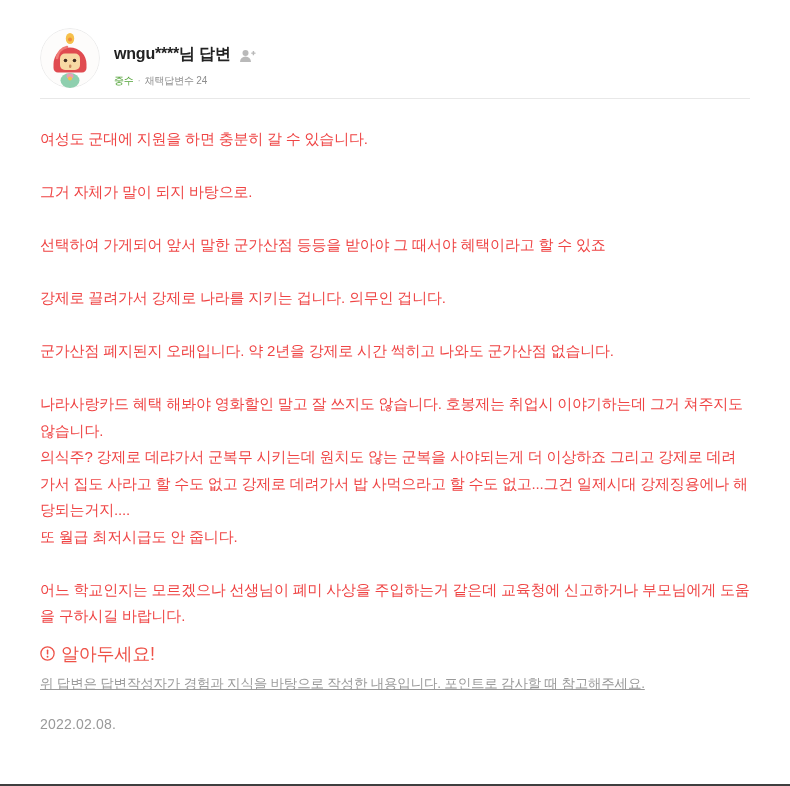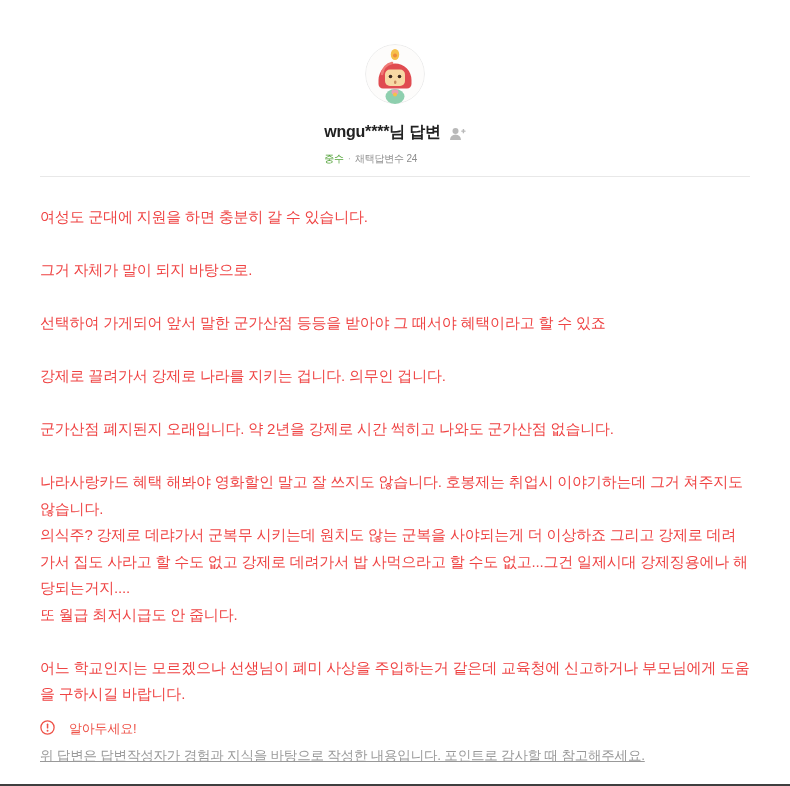--- a/index.html
+++ b/index.html
@@ -5,40 +5,40 @@
   * { margin: 0; padding: 0; box-sizing: border-box; }
   html, body { width: 790px; height: 786px; background: #fff; overflow: hidden; }
   body {
     font-family: "Liberation Sans", "DejaVu Sans", sans-serif;
     color: #1e1e1e;
     position: relative;
   }
   .page { padding: 0 40px; }
 
   
-  .answer-header { margin-top: 44px; display: flex; align-items: center; gap: 14px; flex-direction: column; }
+  .answer-header { margin-top: 28px; display: flex; align-items: flex-end; gap: 14px; }
   .avatar-wrap { width: 60px; height: 60px; border-radius: 50%; overflow: hidden; flex: 0 0 auto; cursor: pointer; }
   .head-info { padding-top: 4px; }
   .name-row { display: flex; align-items: center; gap: 8px; }
   .username { font-size: 16px; font-weight: bold; color: #222; letter-spacing: -0.2px; cursor: pointer; }
   .add-icon { display: inline-flex; margin-top: 2px; cursor: pointer; }
   .grade-row { margin-top: 9px; font-size: 10px; color: #8e8e8e; letter-spacing: -0.2px; }
   .grade { color: var(--green); }
   .sep { margin: 0 4px; color: #bbb; }
 
   .header-divider { margin-top: 10px; border: 0; border-top: 1px solid #e8e8e8; height: 0; }
 
   
   .answer-body { padding-top: 27px; font-size: 15px; line-height: 26.5px; color: #ef4444; letter-spacing: -0.2px; }
   .answer-body p { margin: 0 0 26.5px 0; white-space: pre-line; }
   .answer-body p:last-child { margin-bottom: 12px; }
 
   
   .notice { margin-top: 6px; }
-  .notice-title-row { display: flex; align-items: flex-start; gap: 14px; color: var(--red); font-size: 13px; letter-spacing: -0.2px; }
+  .notice-title-row { display: flex; align-items: center; gap: 6px; color: var(--red); font-size: 18px; letter-spacing: -0.2px; }
   .notice-body { margin-top: 8px; font-size: 13.5px; color: #999; letter-spacing: -0.2px; line-height: 19px; text-decoration: underline; }
 
   
   .answer-date { margin-top: 23px; font-size: 14px; color: #999; letter-spacing: 0.2px; }
 
   
   .bottom-border { position: absolute; left: 0; right: 0; bottom: 0; height: 2px; background: #3f3f3f; }
 </style>
 </head>
 <body>

